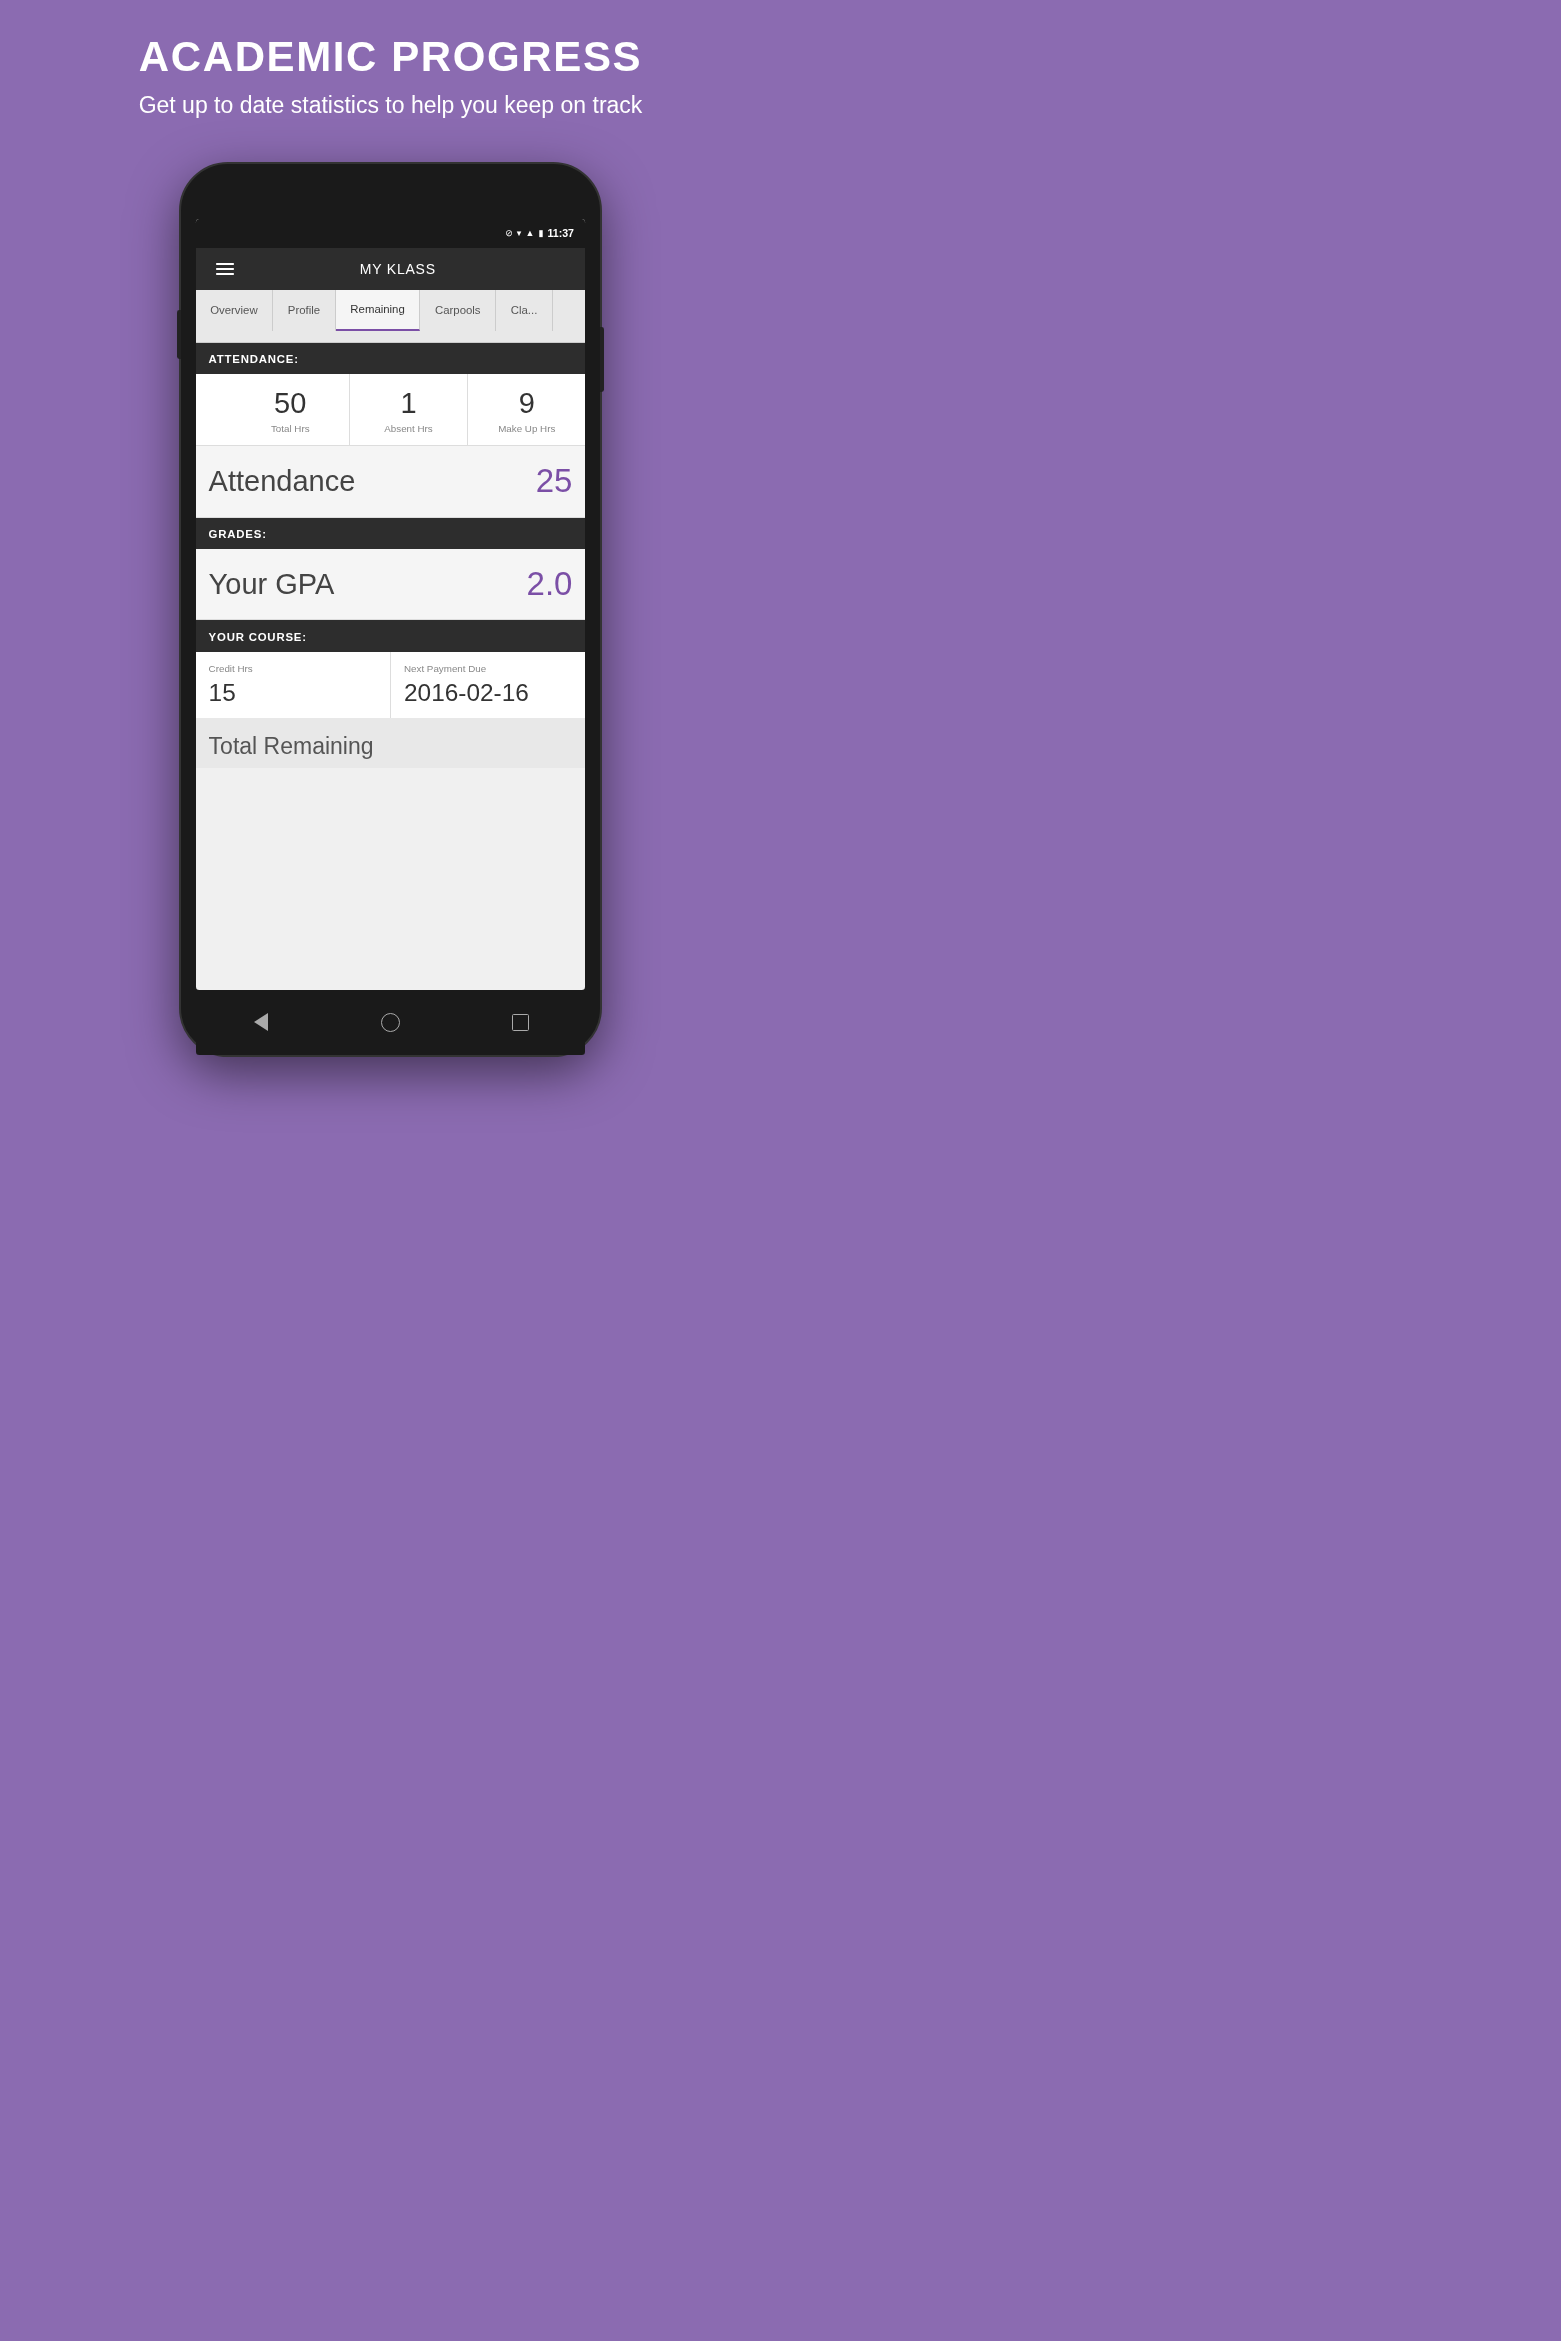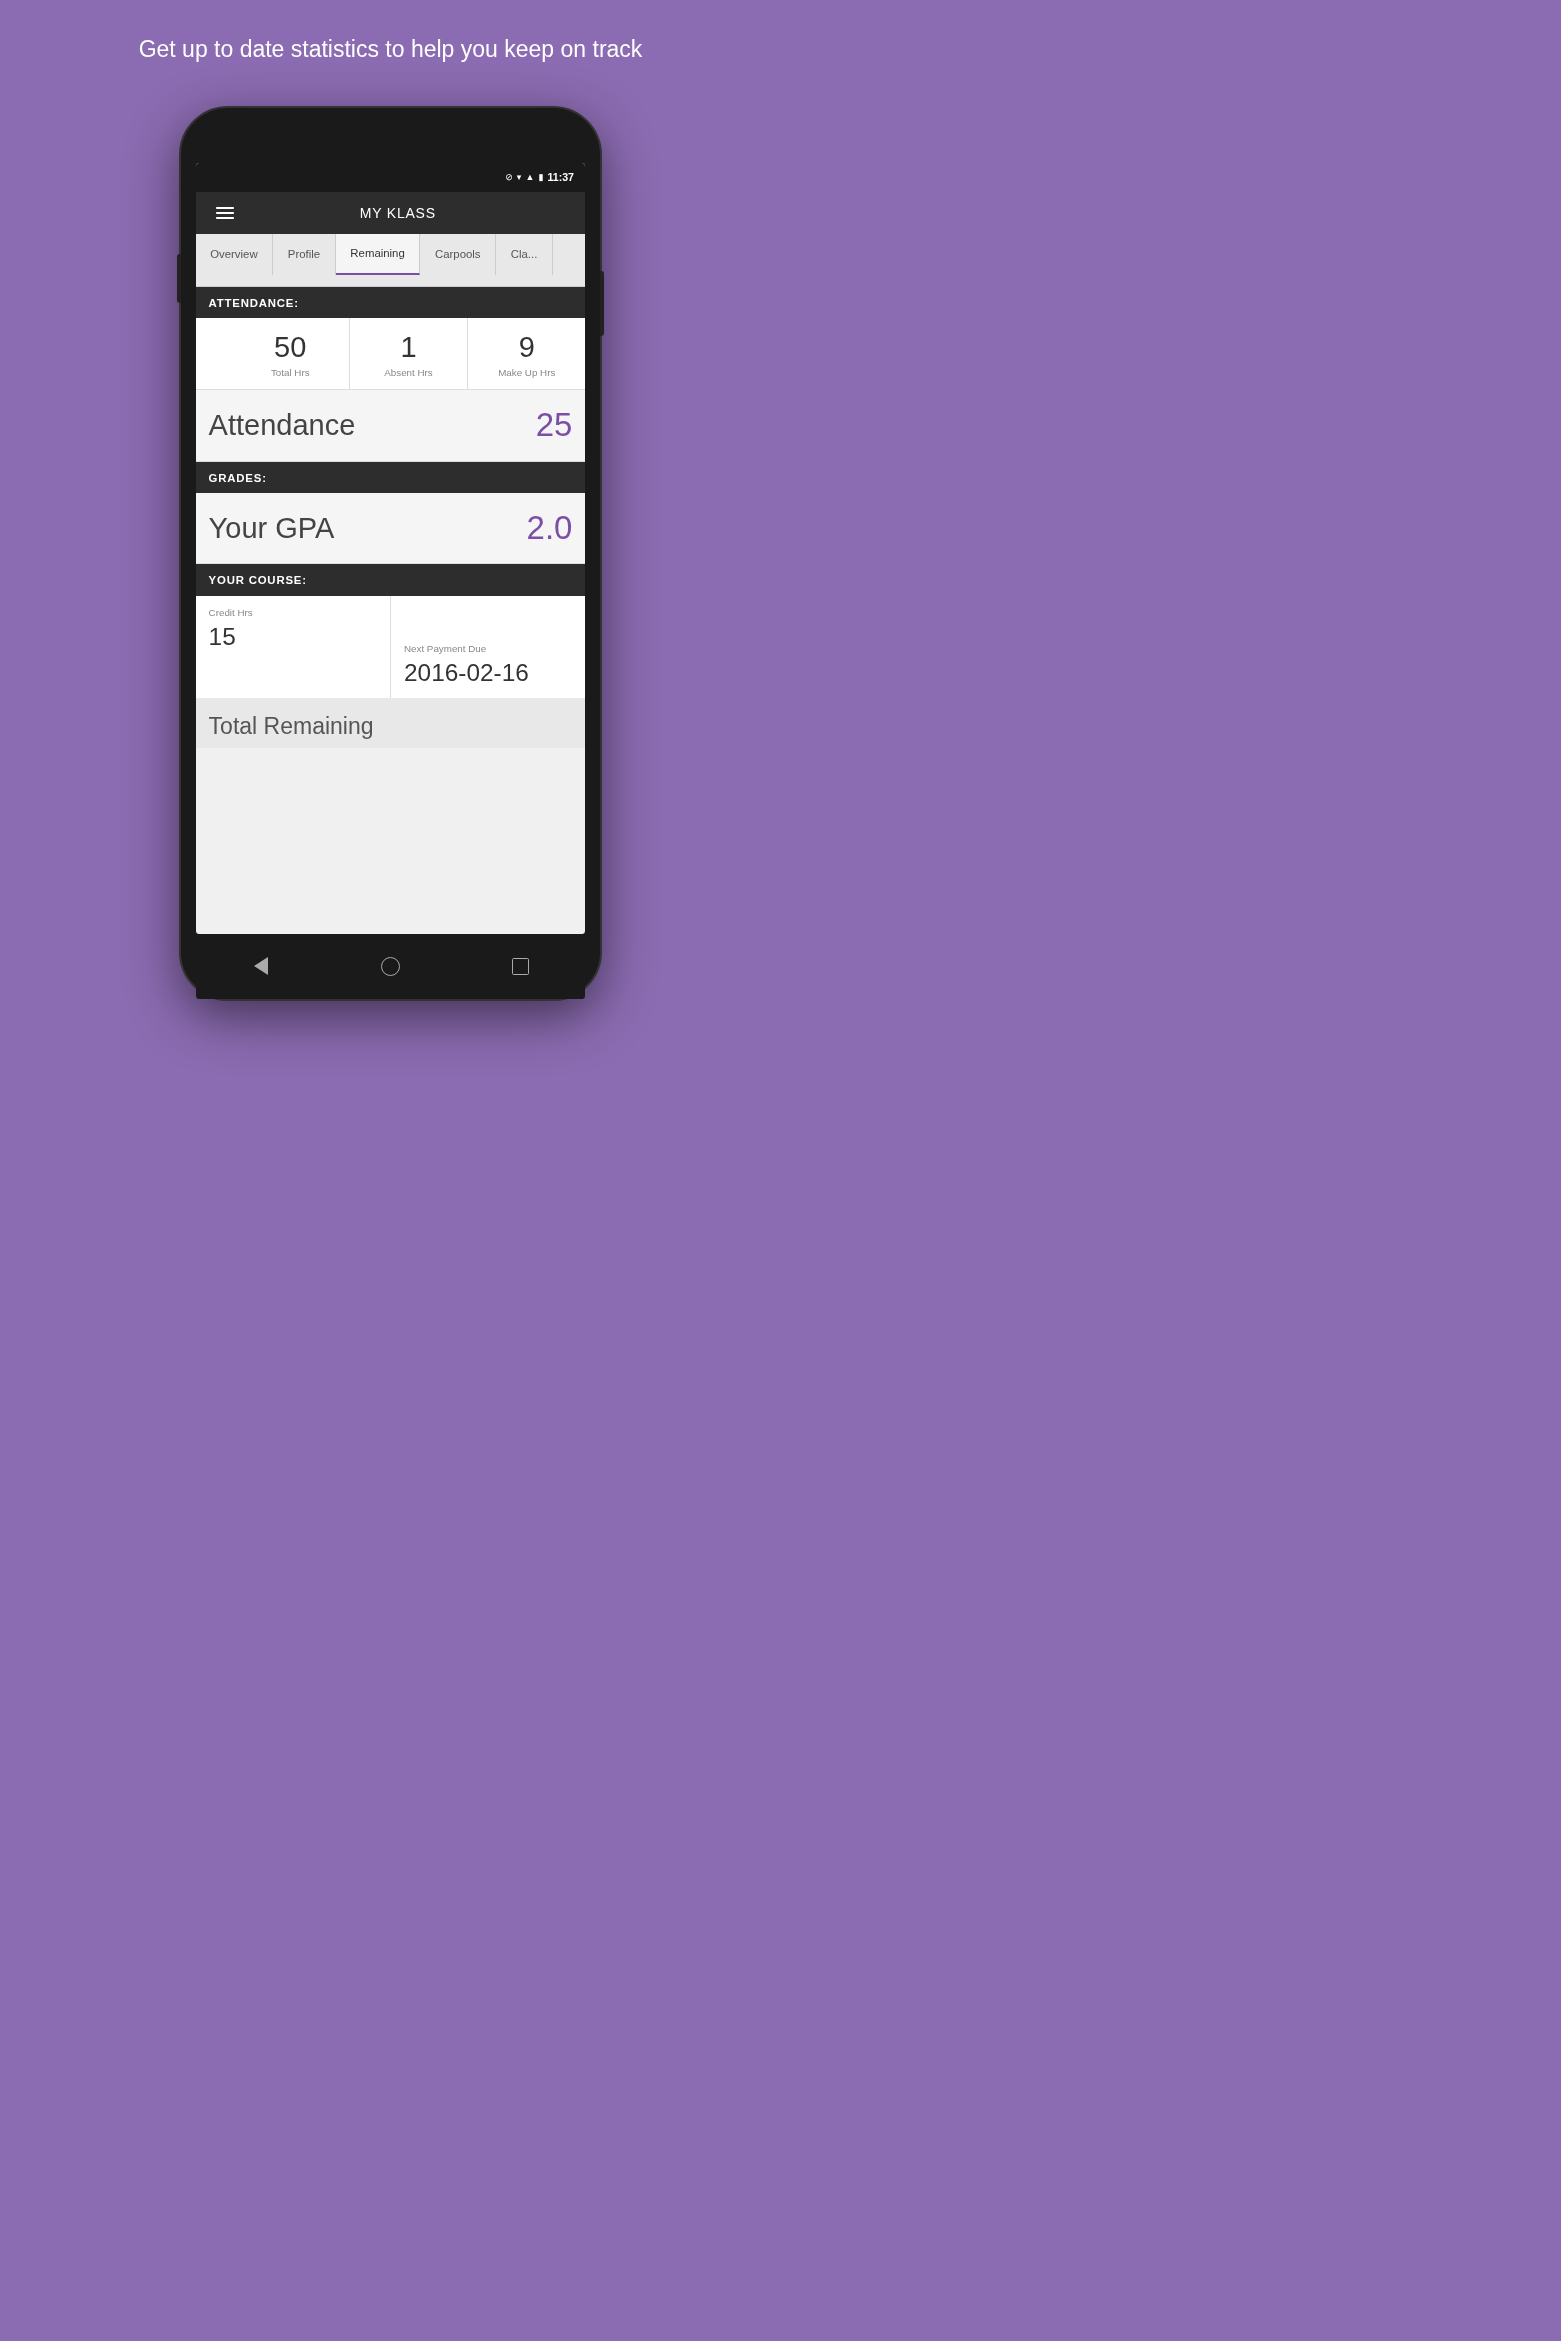--- a/index.html
+++ b/index.html
@@ -268,21 +268,20 @@
     }
 
     .course-cell {
       flex: 1;
       padding: 11.4px 13px;
       border-right: 0.8px solid #ddd;
     }
 
     .course-cell:last-child {
       border-right: none;
-      margin-top: 36px;
     }
 
     .course-cell-label {
       font-size: 9.8px;
       color: #888;
       margin-bottom: 4.9px;
     }
 
     .course-cell-value {
       font-size: 24.4px;
@@ -362,20 +361,21 @@
       width: 4.1px;
       height: 65px;
       background: #222;
       border-radius: 0 2.4px 2.4px 0;
     }
   </style>
 </head>
 <body>
 
 <div class="page-header">
+  <div class="page-title">ACADEMIC PROGRESS</div>
   <div class="page-subtitle">Get up to date statistics to help you keep on track</div>
 </div>
 
 <div class="phone-shell">
 
   <div class="side-btn-left"></div>
   <div class="side-btn-right"></div>
 
   <div class="phone-screen">
 

